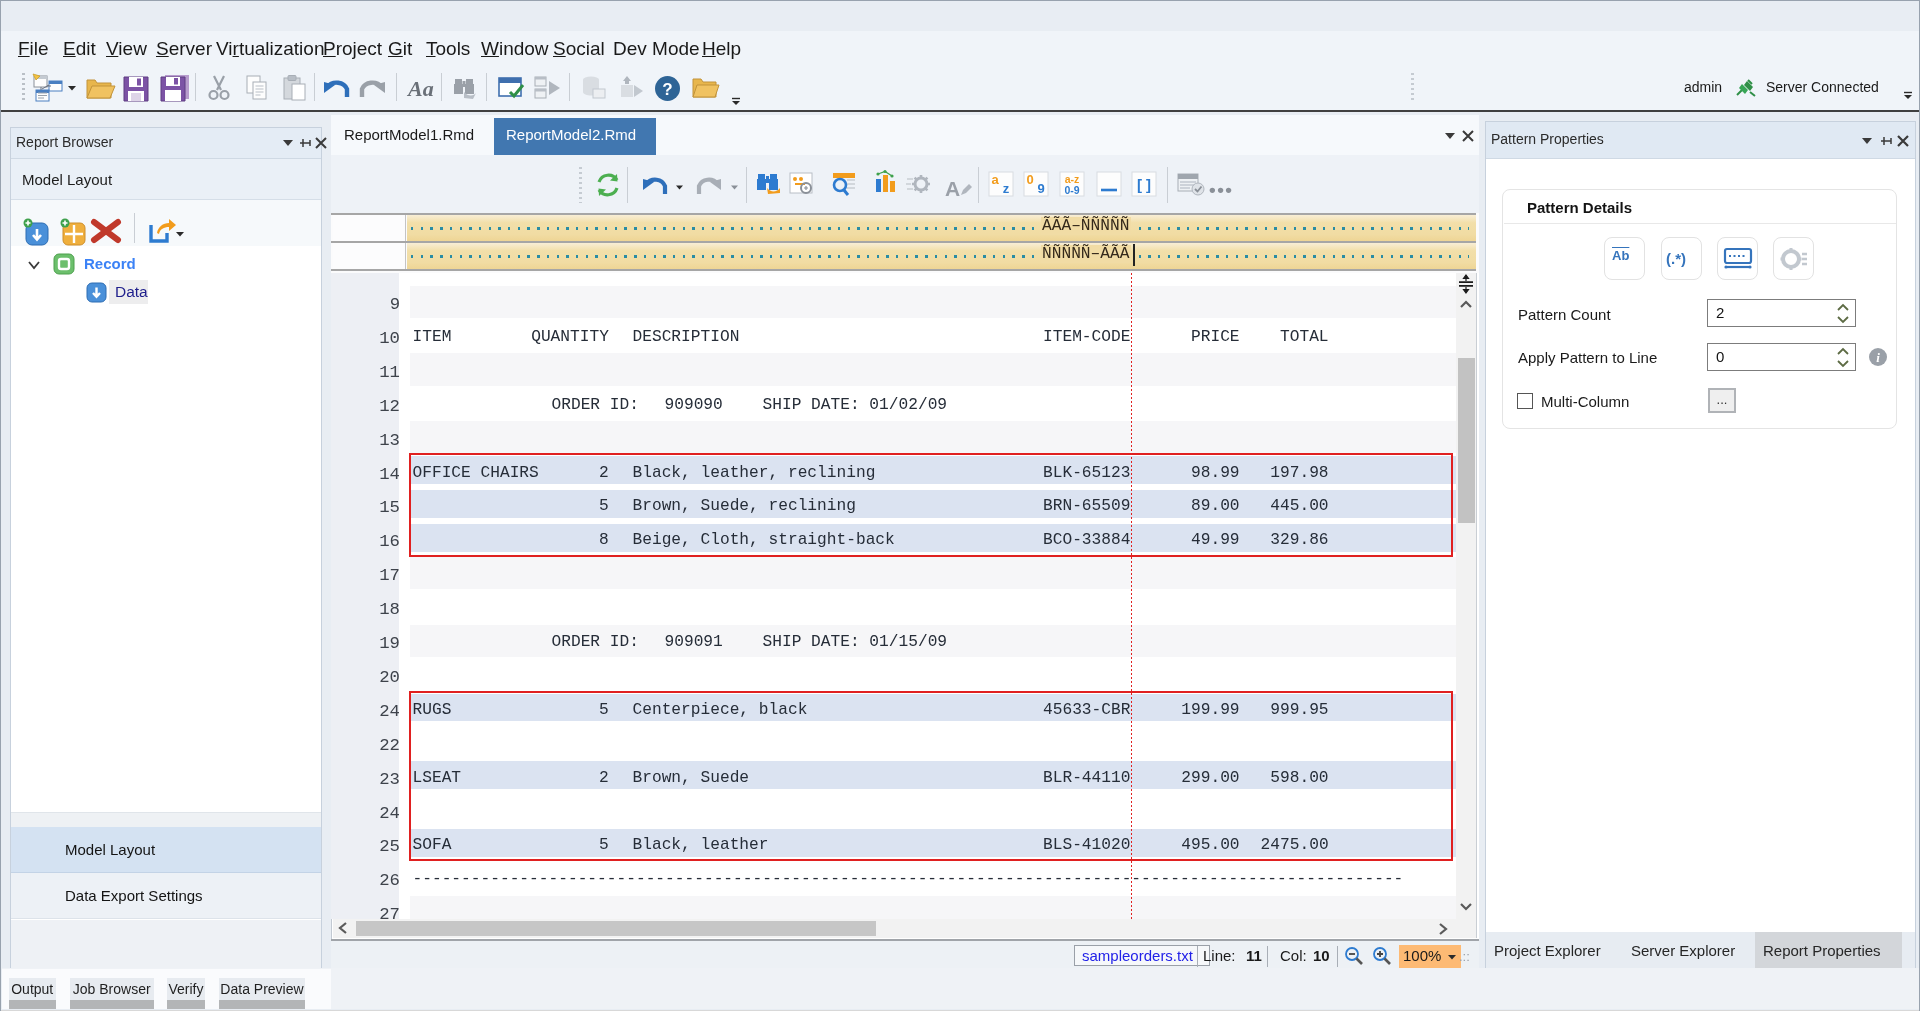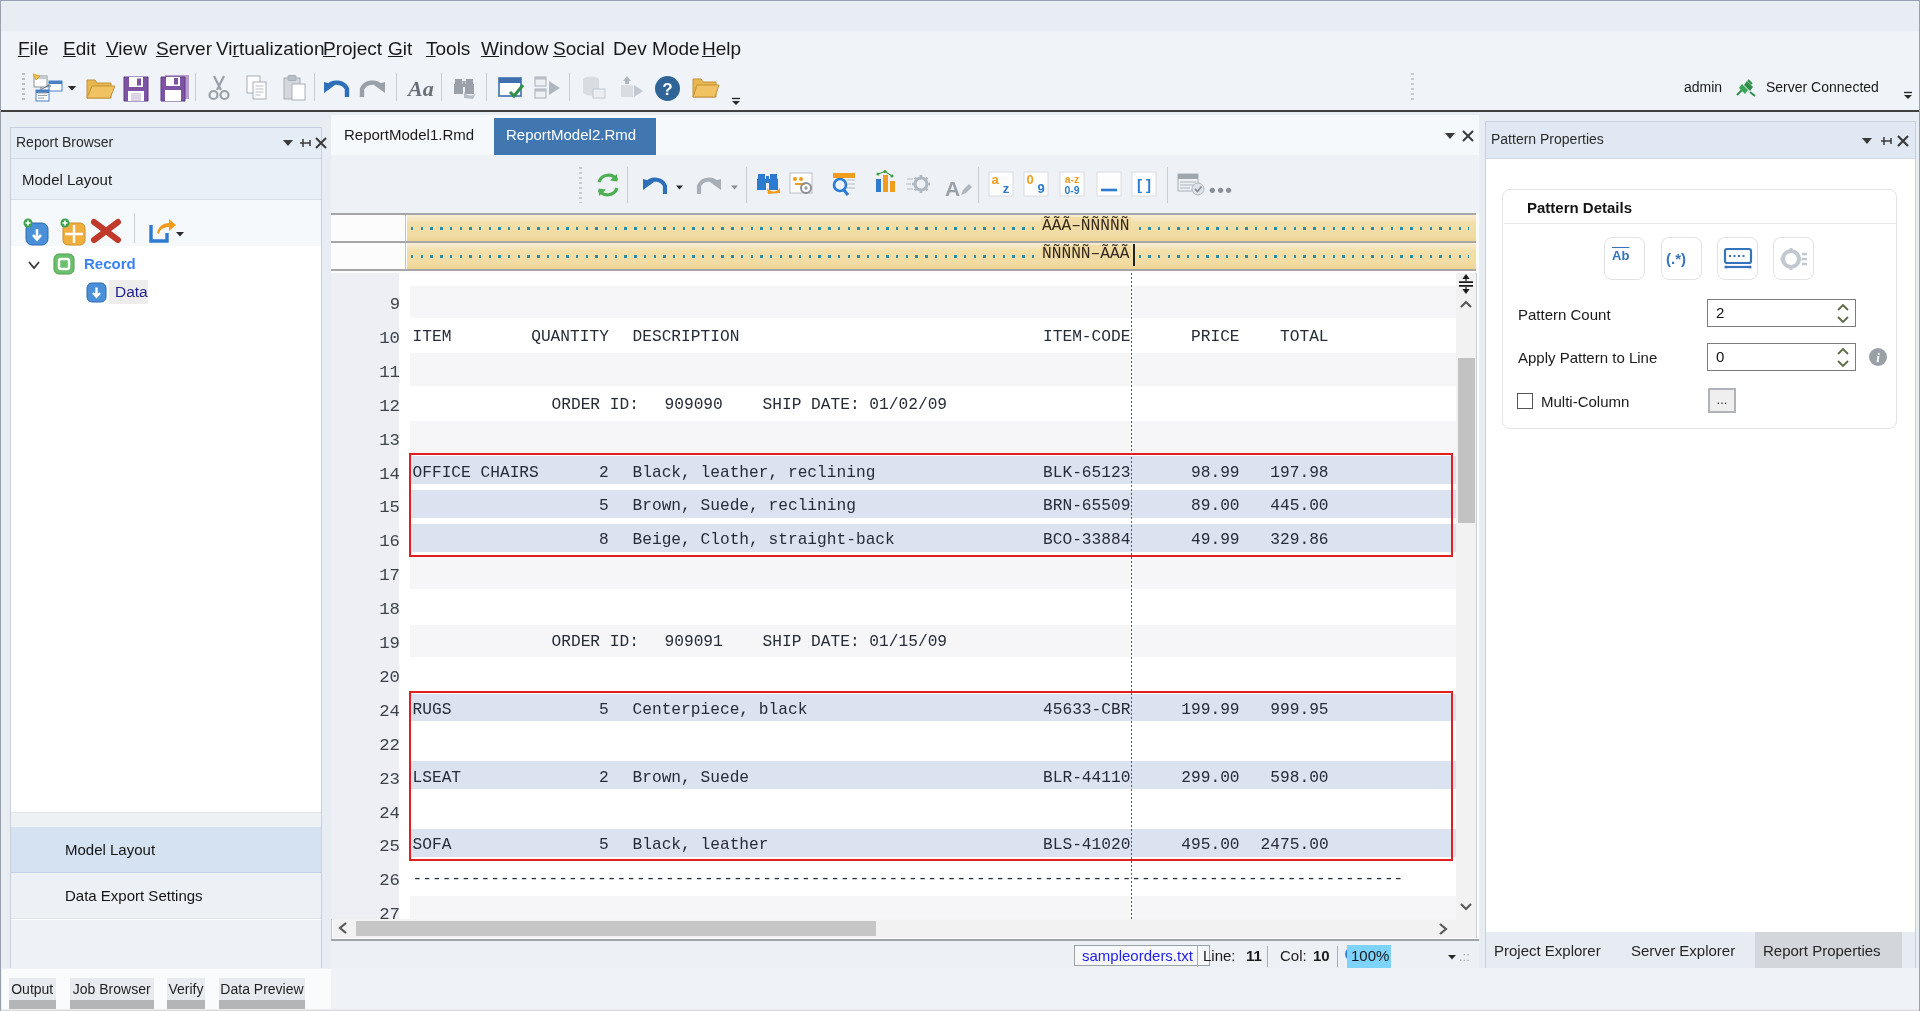--- a/index.html
+++ b/index.html
@@ -520,21 +520,21 @@
 <svg width="22" height="22" style="left:1012px;top:4px" viewBox="0 0 22 22">
 <circle cx="9" cy="9" r="6" fill="none" stroke="#2d7bd0" stroke-width="1.8"></circle>
           <path d="M6 9 h6" stroke="#444" stroke-width="1.8"></path>
 <path d="M13.5 13.5 L19 19" stroke="#555" stroke-width="2.6"></path>
         </svg>
 <svg width="22" height="22" style="left:1040px;top:4px" viewBox="0 0 22 22">
 <circle cx="9" cy="9" r="6" fill="none" stroke="#2d7bd0" stroke-width="1.8"></circle>
           <path d="M6 9 h6 M9 6 v6" stroke="#444" stroke-width="1.8"></path>
 <path d="M13.5 13.5 L19 19" stroke="#555" stroke-width="2.6"></path>
         </svg>
-<div style="position:absolute;left:1016px;top:4px;width:44px;height:23px;background:#7dd3fc">
+<div style="position:absolute;left:1068px;top:4px;width:62px;height:23px;background:#fdba74">
           <span style="position:absolute;left:4px;top:2px">100%</span>
         </div>
 <svg width="10" height="8" style="left:1116px;top:12px" viewBox="0 0 10 8">
           <path d="M1 2 L5 6.5 L9 2 Z" fill="#2a2a2a"></path>
         </svg>
 <div style="position:absolute;left:1128px;top:8px;color:#9aa0a8;font-size:13px">.::</div>
 </div>
 </div>
 <div id="rpanel">
 <div id="rphead">

